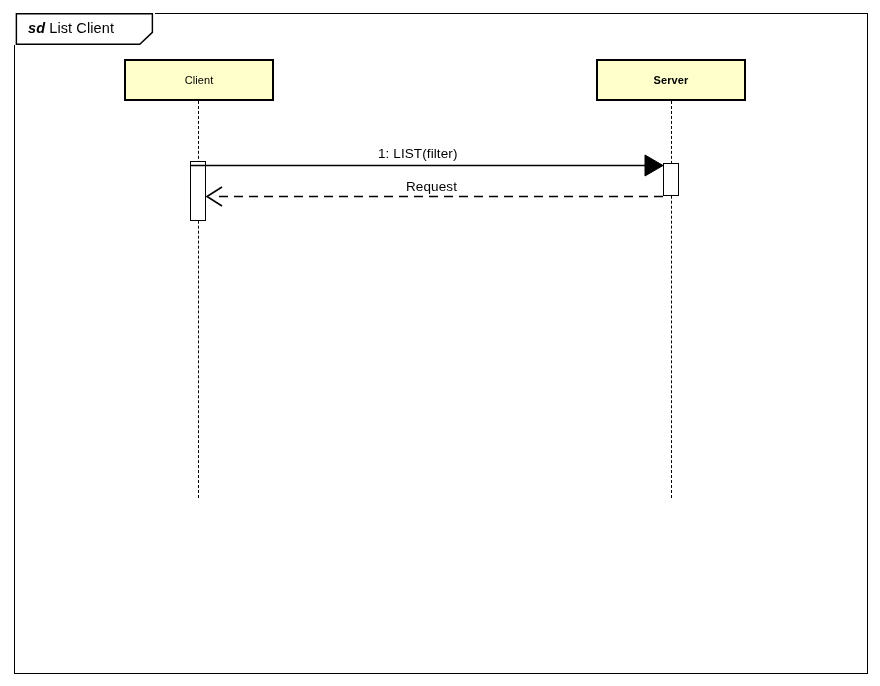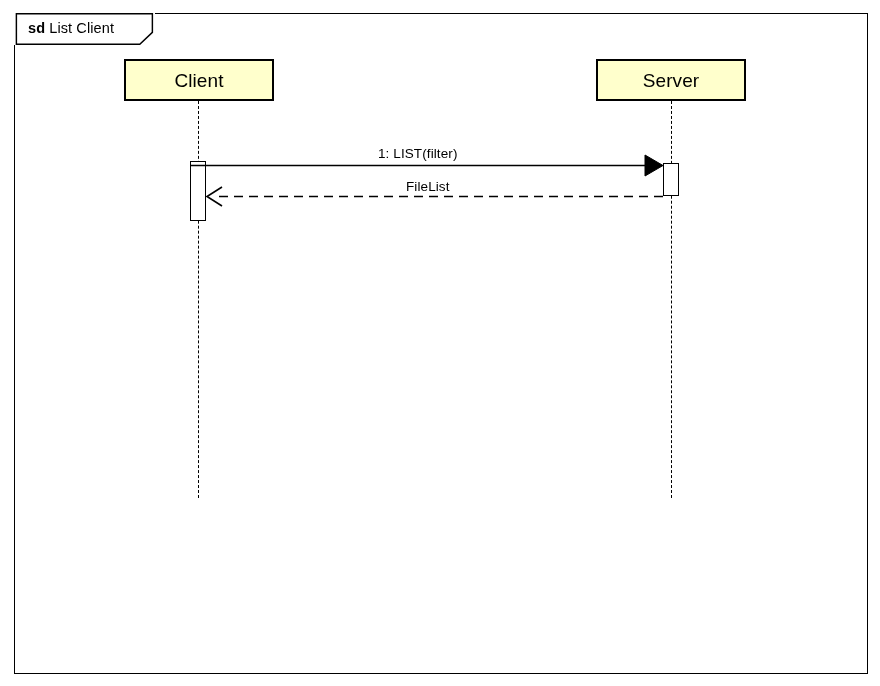--- a/index.html
+++ b/index.html
@@ -58,43 +58,44 @@
     position: absolute;
     left: 14px;
     top: 6px;
     font-size: 14.5px;
     line-height: 19px;
     white-space: nowrap;
     letter-spacing: 0.1px;
   }
   .frame-tab-label .kw {
     font-weight: bold;
+    font-style: italic;
   }
 
   
   .lifeline-head {
     position: absolute;
     width: 150px;
     height: 42px;
     background: #ffffcc;
     border: 2.5px solid #000000;
     box-sizing: border-box;
     display: flex;
     align-items: center;
     justify-content: center;
     z-index: 2;
   }
   .lifeline-head span {
-    font-size: 19px;
+    font-size: 11px;
     line-height: 17px;
     color: #000000;
     letter-spacing: 0.1px;
   }
   #head-client { left: 124px; top: 59px; }
-  #head-server { left: 596px; top: 59px; }
+  #head-server { left: 596px; top: 59px; font-weight: bold; }
 
   
   .lifeline-line {
     position: absolute;
     width: 0;
     border-left: 1.6px dashed #000000;
     z-index: 0;
   }
   #life-client { left: 198px; top: 101px; height: 397px; }
   #life-server { left: 671px; top: 101px; height: 397px; }
@@ -170,15 +171,15 @@
       <path d="M 663 165.5 L 645 155 L 645 176 Z" fill="#000000" stroke="#000000" stroke-width="1"></path>
     </g>
 
     <g>
       <line x1="663" y1="196.5" x2="216" y2="196.5" stroke="#000000" stroke-width="1.6" stroke-dasharray="9 6"></line>
       <path d="M 222 187 L 207 196.5 L 222 206" fill="none" stroke="#000000" stroke-width="1.6" stroke-linecap="butt" stroke-linejoin="miter"></path>
     </g>
   </svg>
 
   <div class="msg-label" id="label-call">1: LIST(filter)</div>
-  <div class="msg-label" id="label-reply">FileList</div>
+  <div class="msg-label" id="label-reply">Request</div>
 
 </div>
 
 </body></html>

